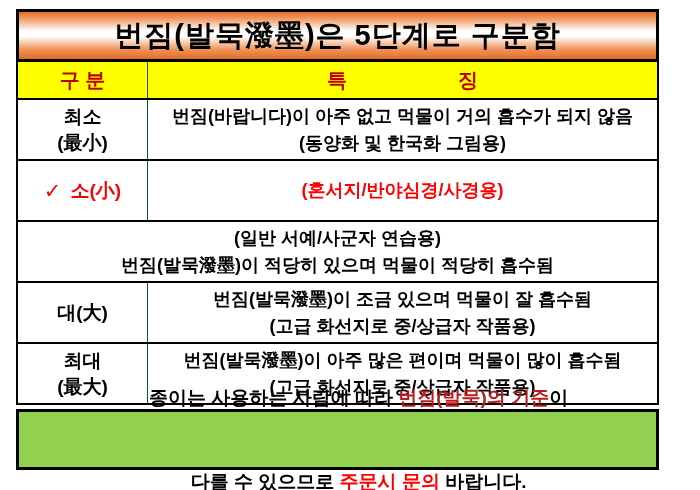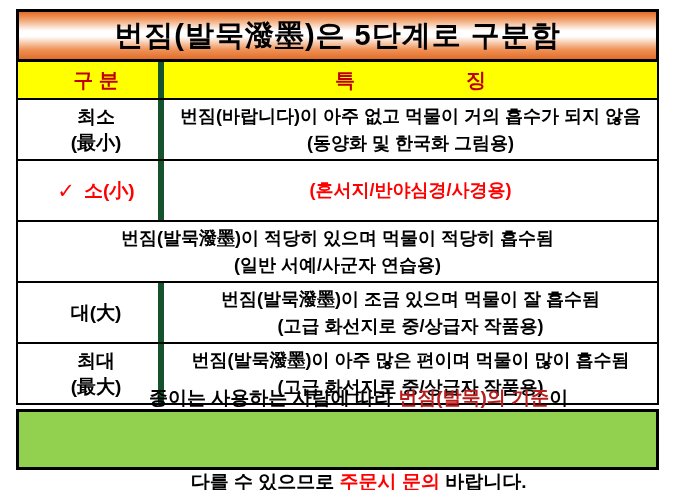--- a/index.html
+++ b/index.html
@@ -29,24 +29,23 @@
   .tbl{
     box-sizing:border-box;
     border:2.5px solid #000;
     border-top:none;
     background:#fff;
   }
   .trow{display:flex;border-bottom:2px solid #000;}
   .trow:last-child{border-bottom:none;border-radius:11px;}
   .cell-l{
     box-sizing:border-box;width:130px;flex:0 0 130px;
-    border-right:6px solid #14532d;
+    border-right:1px solid #14532d;
     display:flex;flex-direction:column;align-items:center;justify-content:center;
     text-align:center;
-    margin-left:16px;
   }
   .cell-r{
     flex:1;
     display:flex;flex-direction:column;align-items:center;justify-content:center;
     text-align:left;
   }
   .hdr{height:36px;background:#ffff00;color:#c00000;font-size:20px;}
   .hdr .cell-l,.hdr .cell-r{white-space:pre;}
   .drow{height:59px;font-size:18px;line-height:27px;}
   .lbl-line{font-size:19px;line-height:26px;display:flex;align-items:center;justify-content:center;}
@@ -106,22 +105,22 @@
           </div>
           <div class="lbl-line"></div>
         </div>
         <div class="cell-r">
           <div>(혼서지/반야심경/사경용)</div>
         </div>
       </div>
 
       <div class="trow drow">
         <div class="cell-r">
+          <div>(일반 서예/사군자 연습용)</div>
           <div>번짐(발묵潑墨)이 적당히 있으며 먹물이 적당히 흡수됨</div>
-          <div>(일반 서예/사군자 연습용)</div>
         </div>
       </div>
 
       <div class="trow drow">
         <div class="cell-l">
           <div class="lbl-line">
             <span class="check"></span>
             <span>대(大)</span>
           </div>
           <div class="lbl-line"></div>

